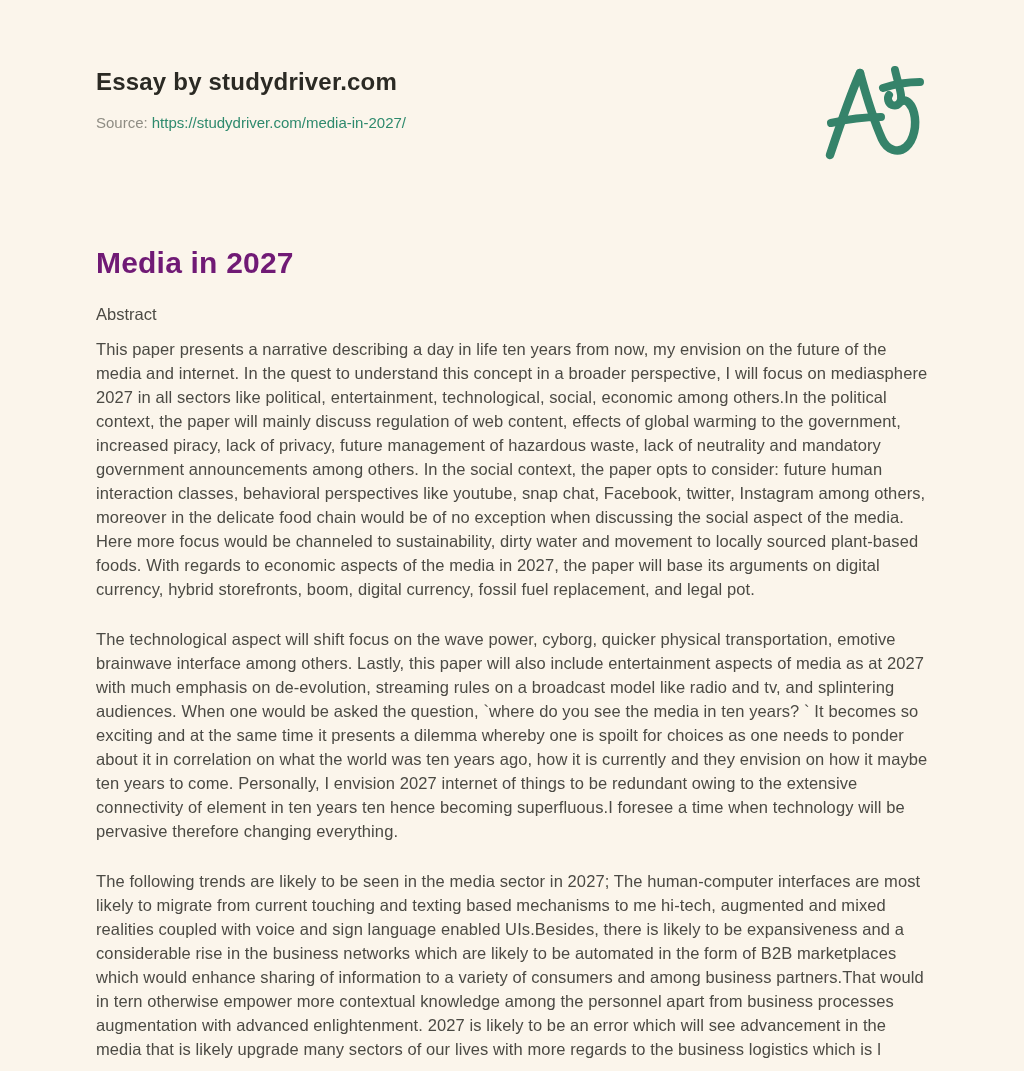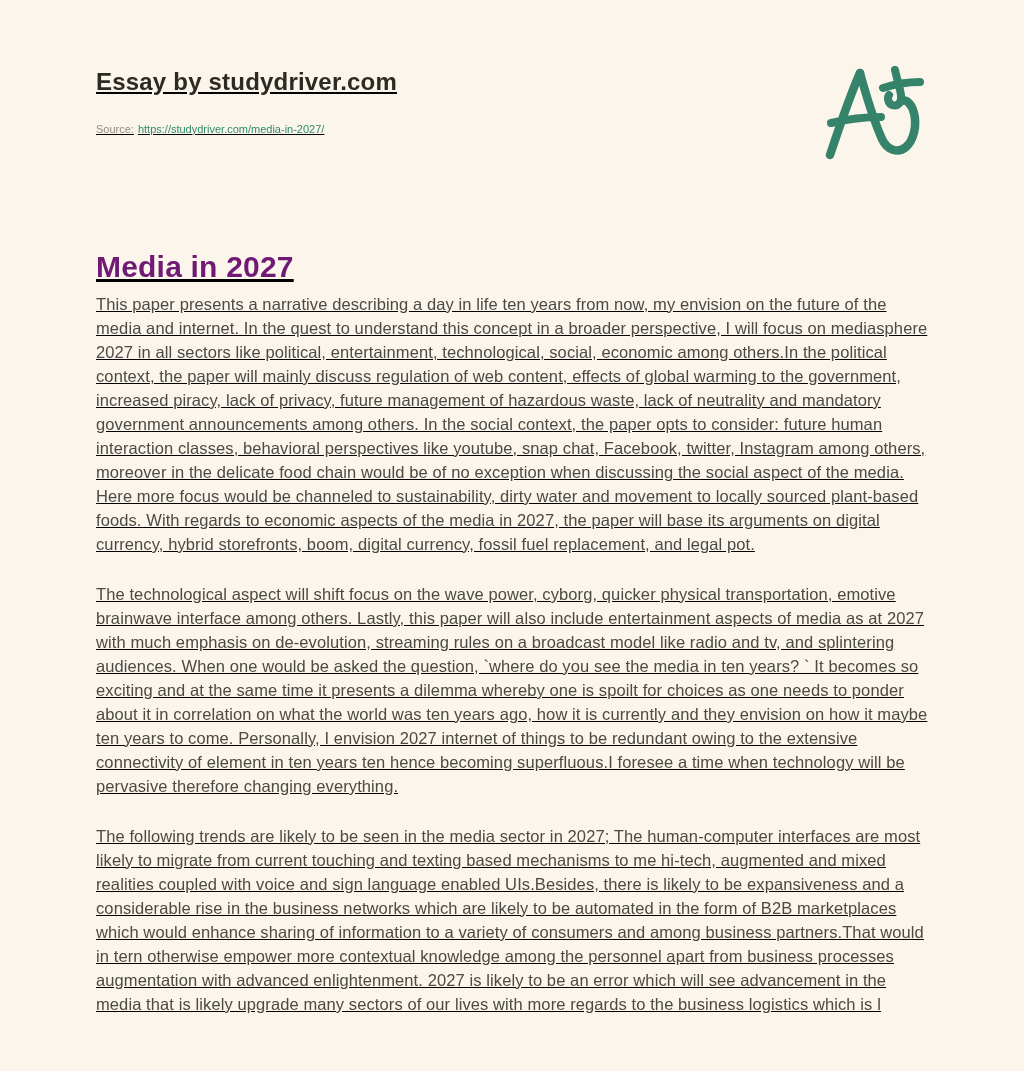--- a/index.html
+++ b/index.html
@@ -11,34 +11,33 @@
   body {
     background: #fbf5eb;
     font-family: "Liberation Sans", sans-serif;
     position: relative;
   }
   .page {
     width: 1024px;
     height: 1071px;
     padding: 0 96px;
     position: relative;
-    text-decoration: underline;
   }
   
   .site-header { padding-top: 68px; }
   .site-title {
     font-size: 24px;
     font-weight: 700;
     color: #2b2a24;
     letter-spacing: 0.2px;
     line-height: 1.2;
   }
   .source-line {
-    margin-top: 26px;
-    font-size: 11px;
+    margin-top: 17px;
+    font-size: 15px;
     color: #8f8d84;
   }
   .source-link {
     color: #2e8a6d;
     text-decoration: none;
     margin-left: 4px;
   }
   .logo {
     position: absolute;
     left: 818px;
@@ -53,21 +52,21 @@
     font-weight: 700;
     color: #701a75;
     letter-spacing: 0.2px;
     line-height: 1.2;
   }
   .abstract-label {
     margin-top: 24px;
     font-size: 16.5px;
     color: #4b4a44;
   }
-  .essay-body { margin-top: 7px; }
+  .essay-body { margin-top: 13px; }
   .essay-body p {
     font-size: 16.5px;
     line-height: 24px;
     color: #4b4a44;
     margin-bottom: 26px;
     letter-spacing: 0.1px;
   }
 </style>
 </head>
 <body>
@@ -92,20 +91,21 @@
           <path stroke-width="8" d="M77 15 C79 24 82 33 83 40 C84 47 80 52 74 50 C70 48 69 43 71 40"></path>
 
           <path stroke-width="8" d="M65 33 C77 29 90 27 102 27"></path>
         </g>
       </svg>
     </div>
   </header>
 
   <main>
     <h2 class="essay-title">Media in 2027</h2>
+    <div class="abstract-label">Abstract</div>
     <div class="essay-body">
       <p>This paper presents a narrative describing a day in life ten years from now, my envision on the future of the media and internet. In the quest to understand this concept in a broader perspective, I will focus on mediasphere 2027 in all sectors like political, entertainment, technological, social, economic among others.In the political context, the paper will mainly discuss regulation of web content, effects of global warming to the government, increased piracy, lack of privacy, future management of hazardous waste, lack of neutrality and mandatory government announcements among others. In the social context, the paper opts to consider: future human interaction classes, behavioral perspectives like youtube, snap chat, Facebook, twitter, Instagram among others, moreover in the delicate food chain would be of no exception when discussing the social aspect of the media. Here more focus would be channeled to sustainability, dirty water and movement to locally sourced plant-based foods. With regards to economic aspects of the media in 2027, the paper will base its arguments on digital currency, hybrid storefronts, boom, digital currency, fossil fuel replacement, and legal pot.</p>
       <p>The technological aspect will shift focus on the wave power, cyborg, quicker physical transportation, emotive brainwave interface among others. Lastly, this paper will also include entertainment aspects of media as at 2027 with much emphasis on de-evolution, streaming rules on a broadcast model like radio and tv, and splintering audiences. When one would be asked the question, `where do you see the media in ten years? ` It becomes so exciting and at the same time it presents a dilemma whereby one is spoilt for choices as one needs to ponder about it in correlation on what the world was ten years ago, how it is currently and they envision on how it maybe ten years to come. Personally, I envision 2027 internet of things to be redundant owing to the extensive connectivity of element in ten years ten hence becoming superfluous.I foresee a time when technology will be pervasive therefore changing everything.</p>
       <p>The following trends are likely to be seen in the media sector in 2027; The human-computer interfaces are most likely to migrate from current touching and texting based mechanisms to me hi-tech, augmented and mixed realities coupled with voice and sign language enabled UIs.Besides, there is likely to be expansiveness and a considerable rise in the business networks which are likely to be automated in the form of B2B marketplaces which would enhance sharing of information to a variety of consumers and among business partners.That would in tern otherwise empower more contextual knowledge among the personnel apart from business processes augmentation with advanced enlightenment. 2027 is likely to be an error which will see advancement in the media that is likely upgrade many sectors of our lives with more regards to the business logistics which is l</p>
     </div>
   </main>
 
 </div>
 
 </body></html>

